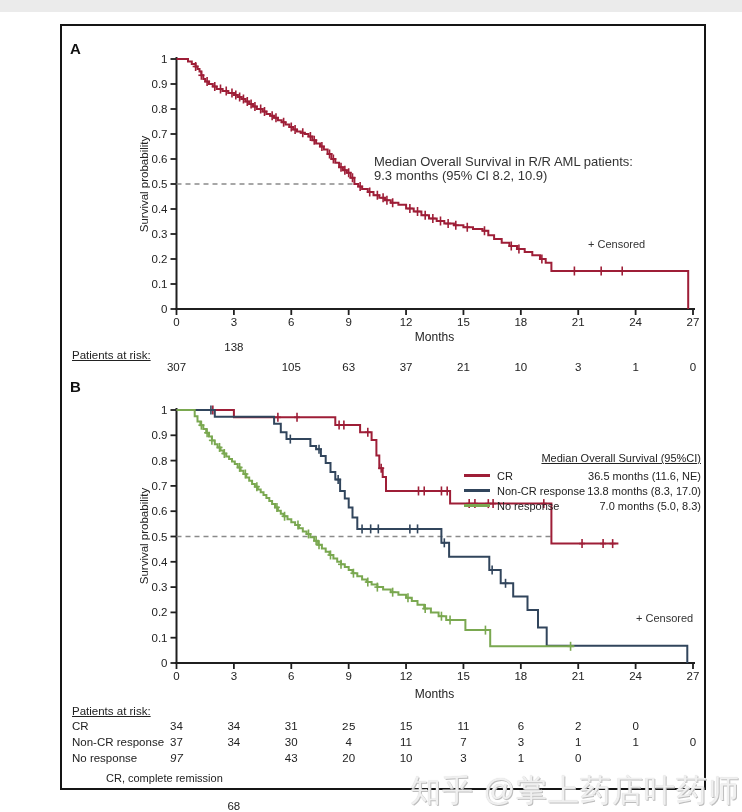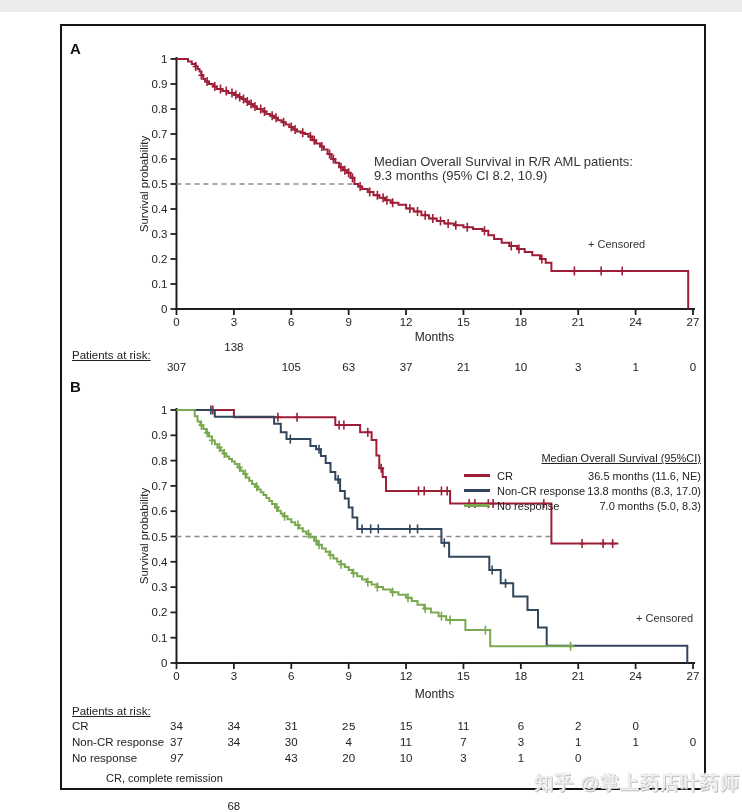--- a/index.html
+++ b/index.html
@@ -19,21 +19,21 @@
   .risk-row-label{position:absolute;left:72px;font-size:11.5px;color:#222;white-space:nowrap;}
   .risk-num{position:absolute;width:40px;margin-left:-20px;text-align:center;
             font-size:11.5px;color:#222;}
   .footnote{position:absolute;left:72px;top:772px;font-size:11px;color:#222;margin-left:34px;}
   .legend{position:absolute;left:456px;top:408px;width:245px;font-size:11px;color:#222;margin-top:44px;}
   .legend-header{text-align:right;text-decoration:underline;margin-bottom:4px;white-space:nowrap;}
   .legend-row{display:flex;align-items:center;height:15px;}
   .legend-swatch{display:inline-block;width:26px;height:2.5px;margin-left:8px;flex:0 0 auto;}
   .legend-label{margin-left:7px;white-space:nowrap;}
   .legend-value{margin-left:auto;white-space:nowrap;}
-  .watermark{position:absolute;right:2px;top:770px;font-size:19px;font-weight:bold;
+  .watermark{position:absolute;right:2px;top:770px;font-size:31px;font-weight:normal;
              letter-spacing:1px;color:#f0f0f0;white-space:nowrap;
              text-shadow:1px 1px 0 #bdbdbd,0 0 1px #cfcfcf;}
   svg.chart{position:absolute;left:0;top:0;}
 </style>
 </head>
 <body>
 
 <div class="page">
   <div class="top-strip"></div>
   <div class="figure-border"></div>

